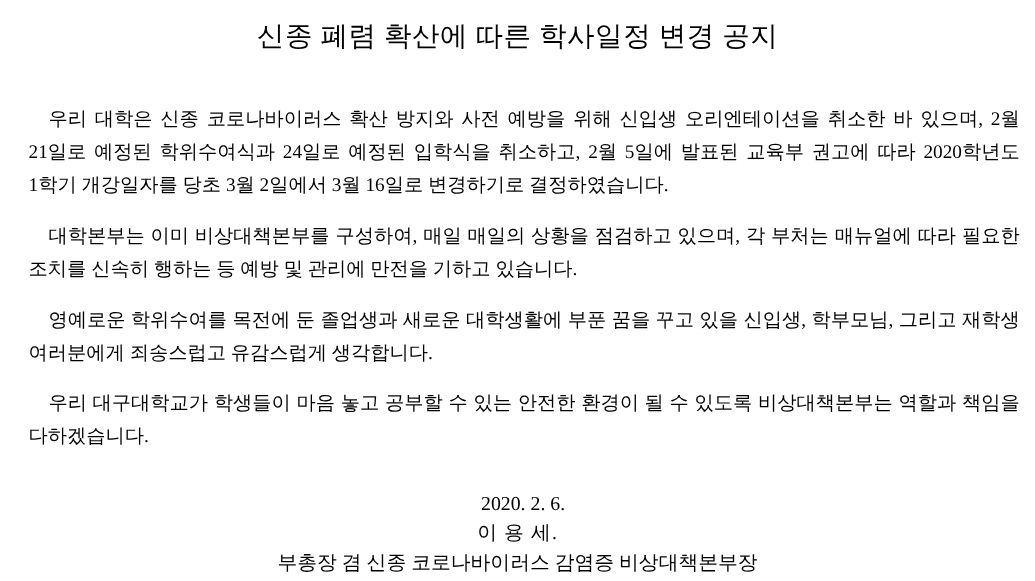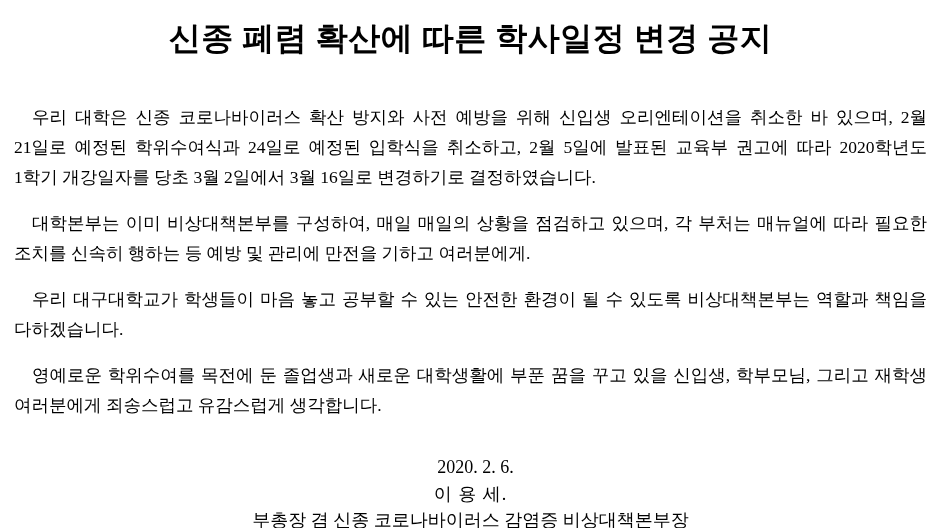--- a/index.html
+++ b/index.html
@@ -16,36 +16,36 @@
   }
   .page {
     position: relative;
     width: 941px;
     height: 528px;
     box-sizing: border-box;
     padding: 0 14px;
   }
   .doc-title {
     text-align: center;
-    font-size: 32px;
-    font-weight: bold;
+    font-size: 25px;
+    font-weight: normal;
     letter-spacing: 0.5px;
     margin-top: 18px;
     margin-bottom: 0;
     line-height: 1.3;
   }
   .body-block {
     margin-top: 42px;
   }
   .para {
     font-size: 17.5px;
     line-height: 1.72;
     text-align: justify;
     text-justify: inter-character;
-    margin: 0 0 16px 0;
+    margin: 0 0 16px 12px;
     word-break: keep-all;
   }
   .para.indent {
     text-indent: 18px;
   }
   .para:last-child {
     margin-bottom: 0;
   }
   .signature {
     margin-top: 34px;
@@ -65,23 +65,23 @@
 </style>
 </head>
 <body>
 
 <div class="page">
 
   <h1 class="doc-title">신종 폐렴 확산에 따른 학사일정 변경 공지</h1>
 
   <div class="body-block">
     <p class="para indent">우리 대학은 신종 코로나바이러스 확산 방지와 사전 예방을 위해 신입생 오리엔테이션을 취소한 바 있으며, 2월 21일로 예정된 학위수여식과 24일로 예정된 입학식을 취소하고,  2월 5일에 발표된 교육부 권고에 따라 2020학년도 1학기 개강일자를 당초 3월 2일에서 3월 16일로 변경하기로 결정하였습니다.</p>
-    <p class="para indent">대학본부는 이미 비상대책본부를 구성하여,  매일 매일의 상황을 점검하고 있으며,  각 부처는 매뉴얼에 따라 필요한 조치를 신속히 행하는 등 예방 및 관리에 만전을 기하고 여러분에게.</p>
+    <p class="para indent">대학본부는 이미 비상대책본부를 구성하여,  매일 매일의 상황을 점검하고 있으며,  각 부처는 매뉴얼에 따라 필요한 조치를 신속히 행하는 등 예방 및 관리에 만전을 기하고 있습니다.</p>
+    <p class="para indent">영예로운 학위수여를 목전에 둔 졸업생과 새로운 대학생활에 부푼 꿈을 꾸고 있을 신입생,  학부모님,  그리고 재학생 여러분에게 죄송스럽고 유감스럽게 생각합니다.</p>
     <p class="para indent">우리 대구대학교가 학생들이 마음 놓고 공부할 수 있는 안전한 환경이 될 수 있도록 비상대책본부는 역할과 책임을 다하겠습니다.</p>
-    <p class="para indent">영예로운 학위수여를 목전에 둔 졸업생과 새로운 대학생활에 부푼 꿈을 꾸고 있을 신입생,  학부모님,  그리고 재학생 여러분에게 죄송스럽고 유감스럽게 생각합니다.</p>
   </div>
 
   <div class="signature">
     <span class="line date-line">2020. 2. 6.</span>
     <span class="line name-line">이 용 세.</span>
     <span class="line title-line">부총장 겸 신종 코로나바이러스 감염증 비상대책본부장</span>
   </div>
 
 </div>
 

